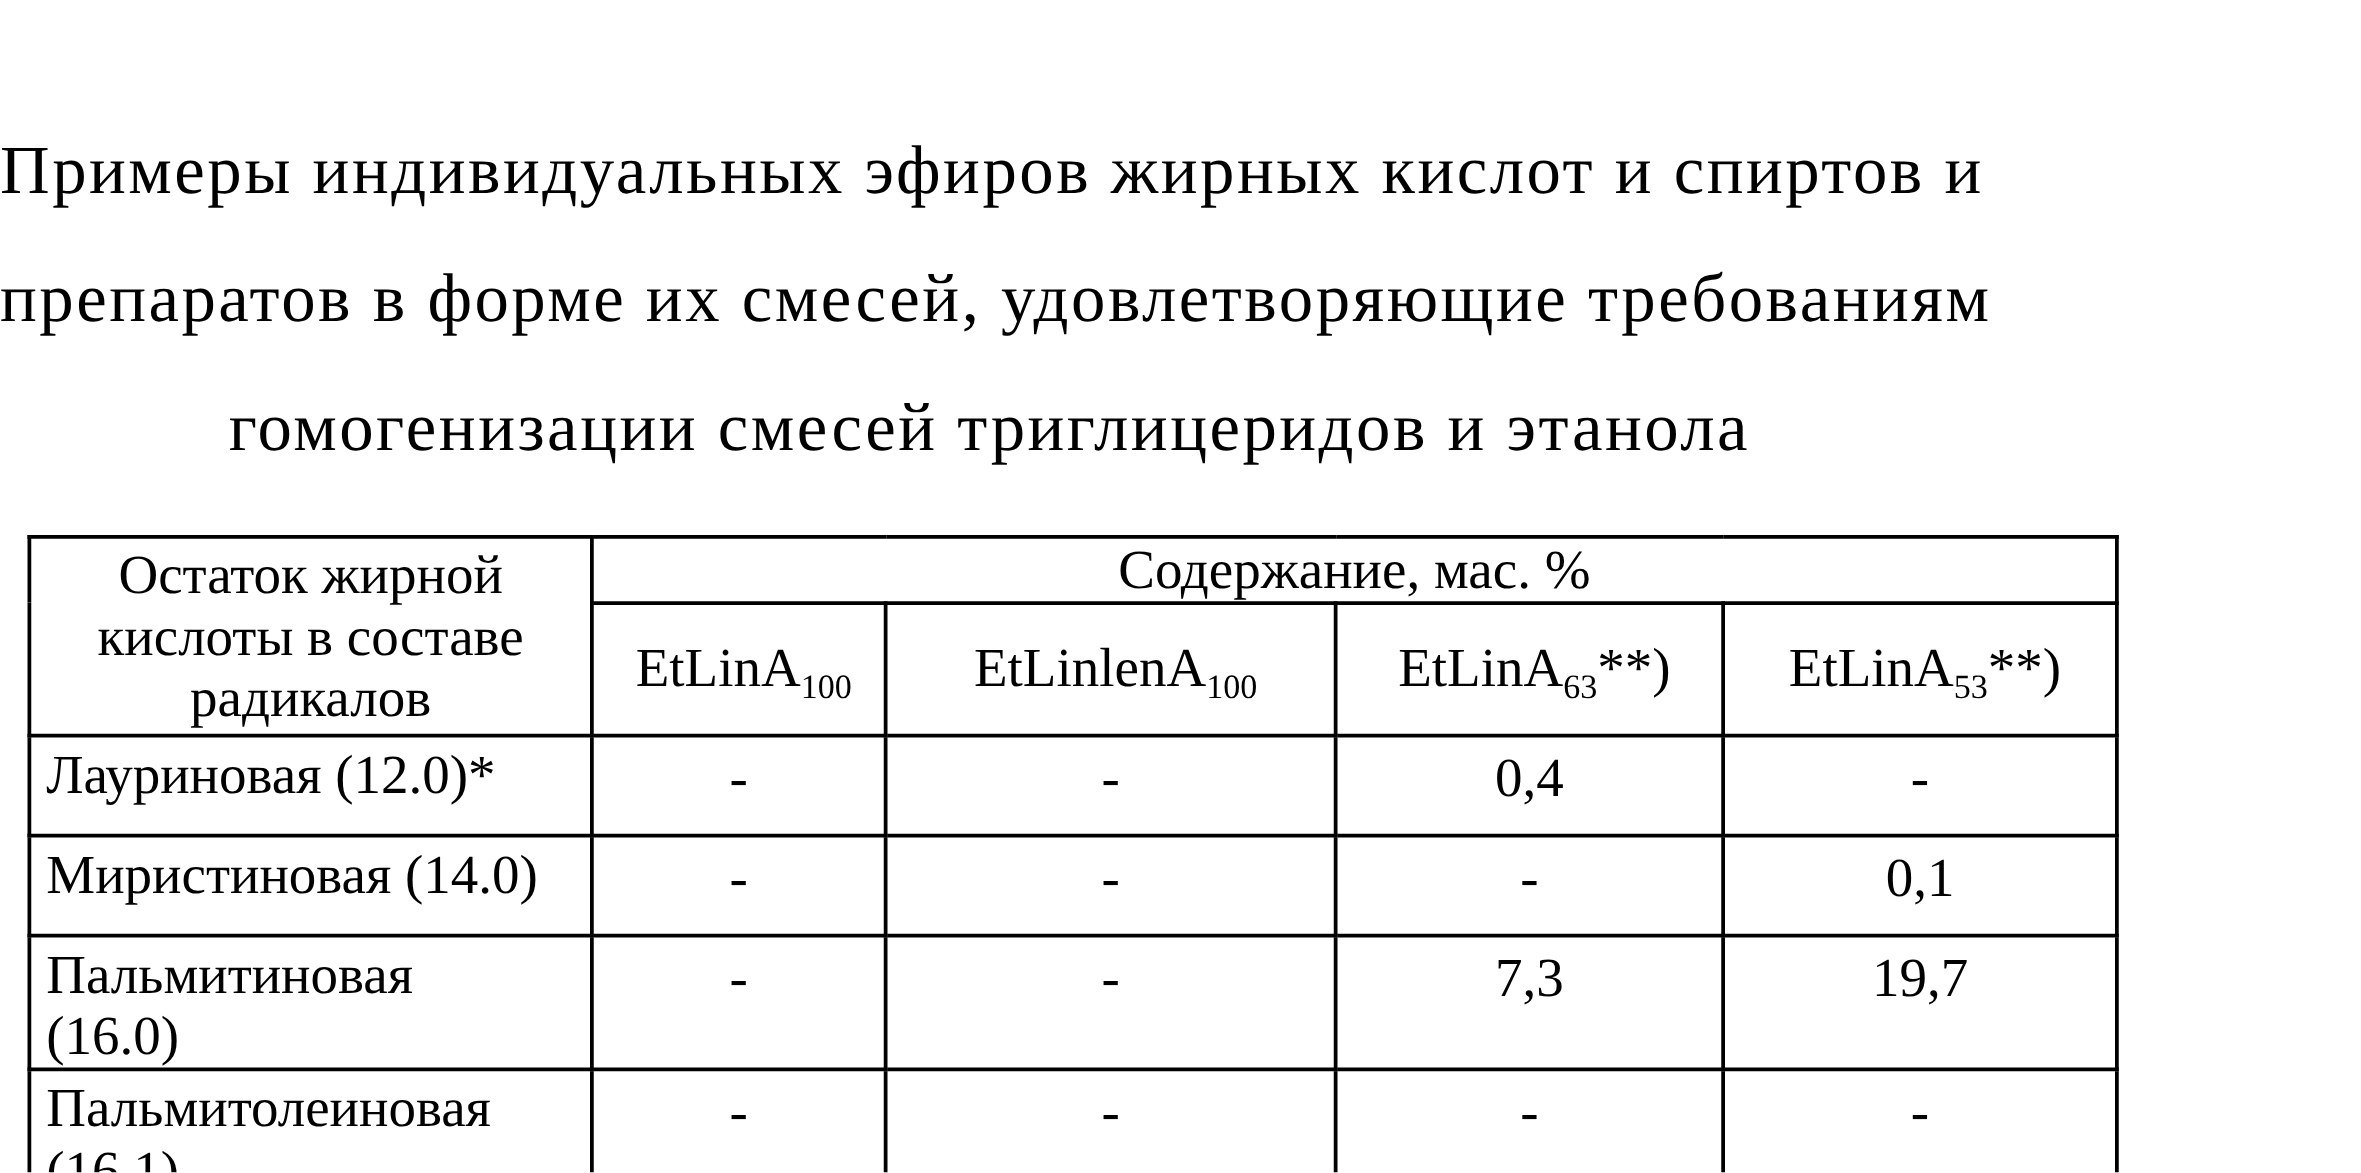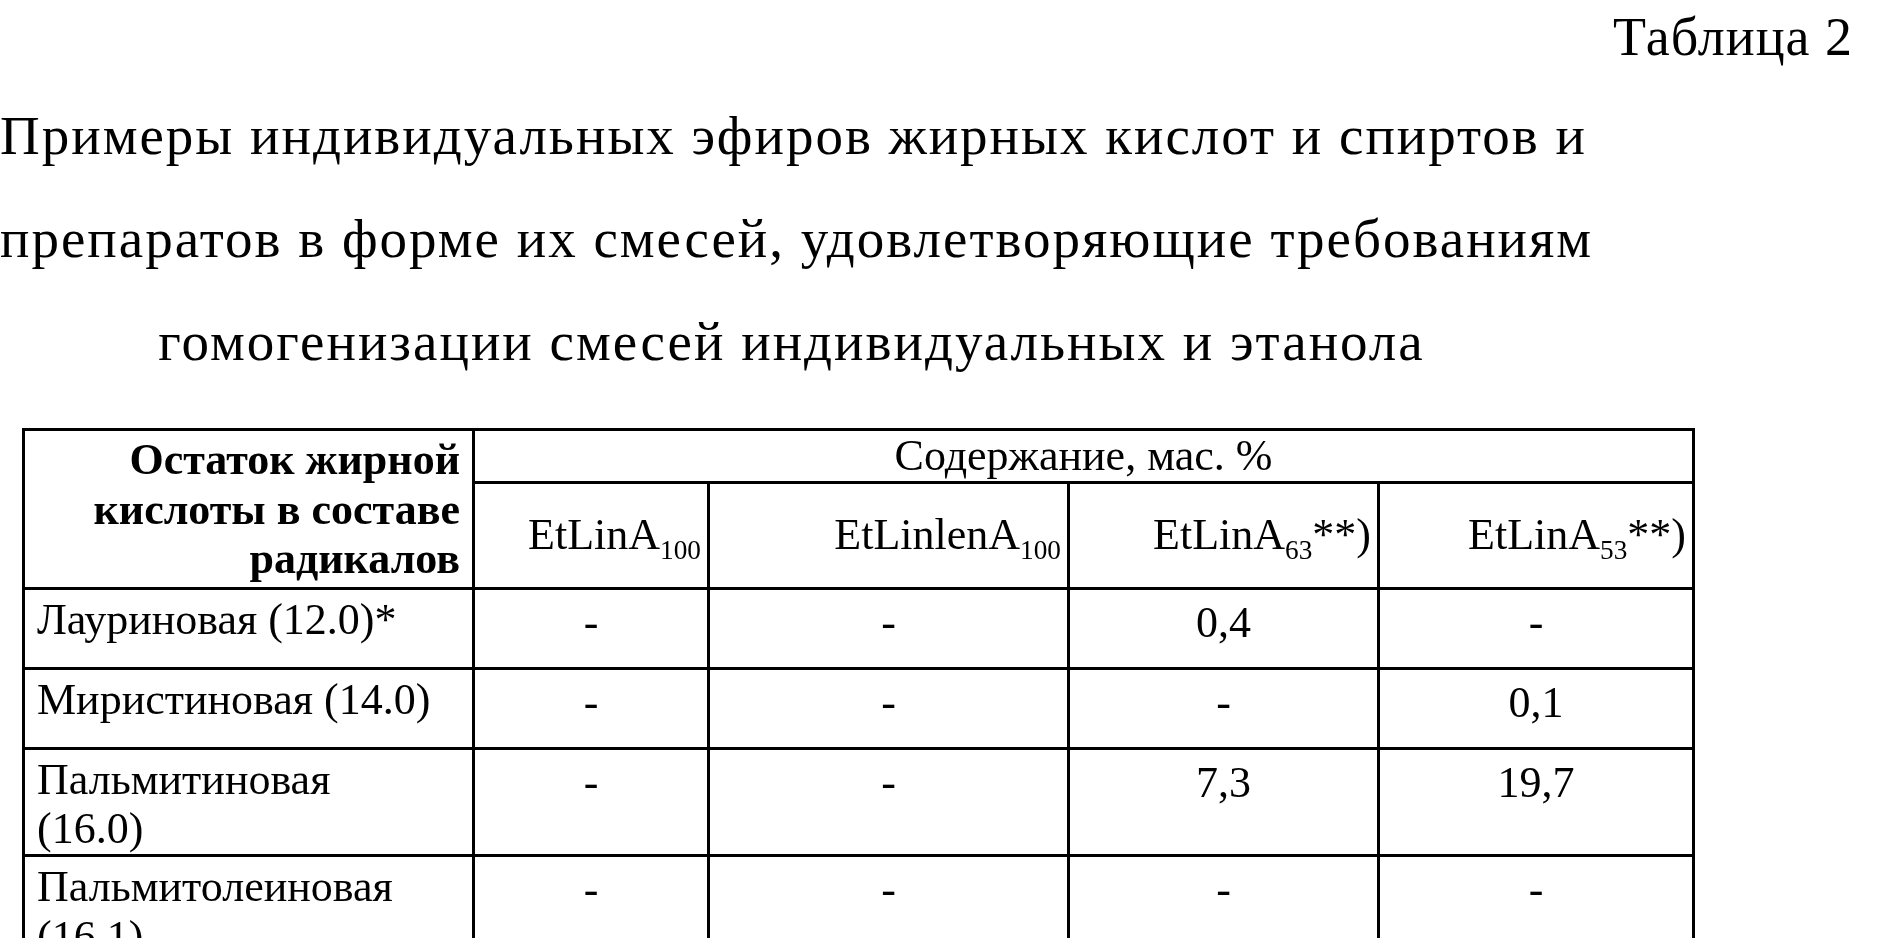--- a/index.html
+++ b/index.html
@@ -46,31 +46,30 @@
     background: #ffffff;
   }
   .data-table th, .data-table td {
     border: 3px solid #000000;
     font-weight: normal;
     white-space: pre-line;
     overflow: hidden;
     line-height: 1.13;
   }
   th.corner-head {
-    text-align: right;
+    text-align: center;
     vertical-align: top;
     padding: 4px 12px 0 12px;
-    font-weight: bold;
   }
   th.group-head {
     vertical-align: middle;
     padding: 0 8px;
   }
   th.col-head {
-    text-align: right;
+    text-align: center;
     vertical-align: middle;
     padding: 0 6px 0 14px;
     white-space: nowrap;
   }
   th.col-head sub {
     font-size: 0.62em;
     line-height: 0;
   }
   td.row-label {
     text-align: left;
@@ -81,26 +80,25 @@
     text-align: center;
     vertical-align: top;
     padding: 8px 6px 0 6px;
   }
 </style>
 </head>
 <body>
 
 <div class="page">
 
-  <div class="doc-title">Таблица 2</div>
 
   <div class="caption">
     <div class="caption-line">Примеры индивидуальных эфиров жирных кислот и спиртов и</div>
     <div class="caption-line">препаратов в форме их смесей, удовлетворяющие требованиям</div>
-    <div class="caption-line">гомогенизации смесей индивидуальных и этанола</div>
+    <div class="caption-line">гомогенизации смесей триглицеридов и этанола</div>
   </div>
 
   <table class="data-table">
     <colgroup>
       <col style="width:450px">
       <col style="width:235px">
       <col style="width:360px">
       <col style="width:310px">
       <col style="width:315px">
     </colgroup>

